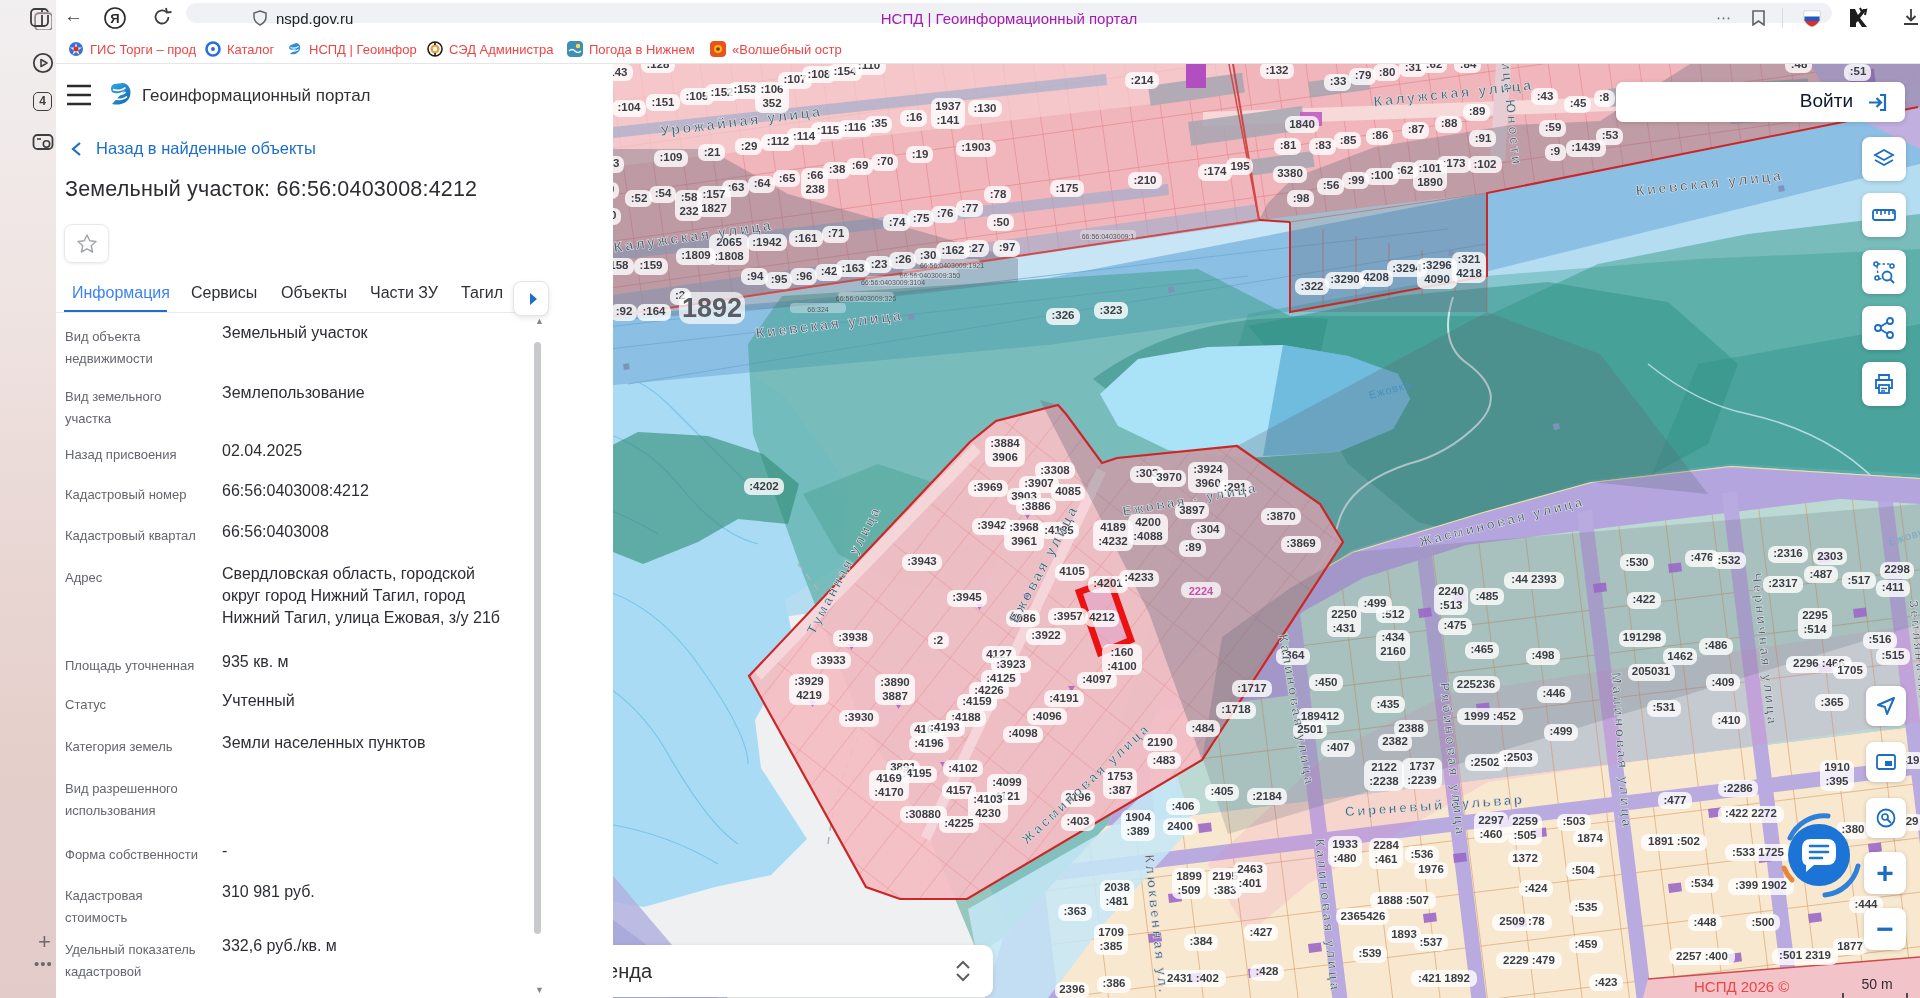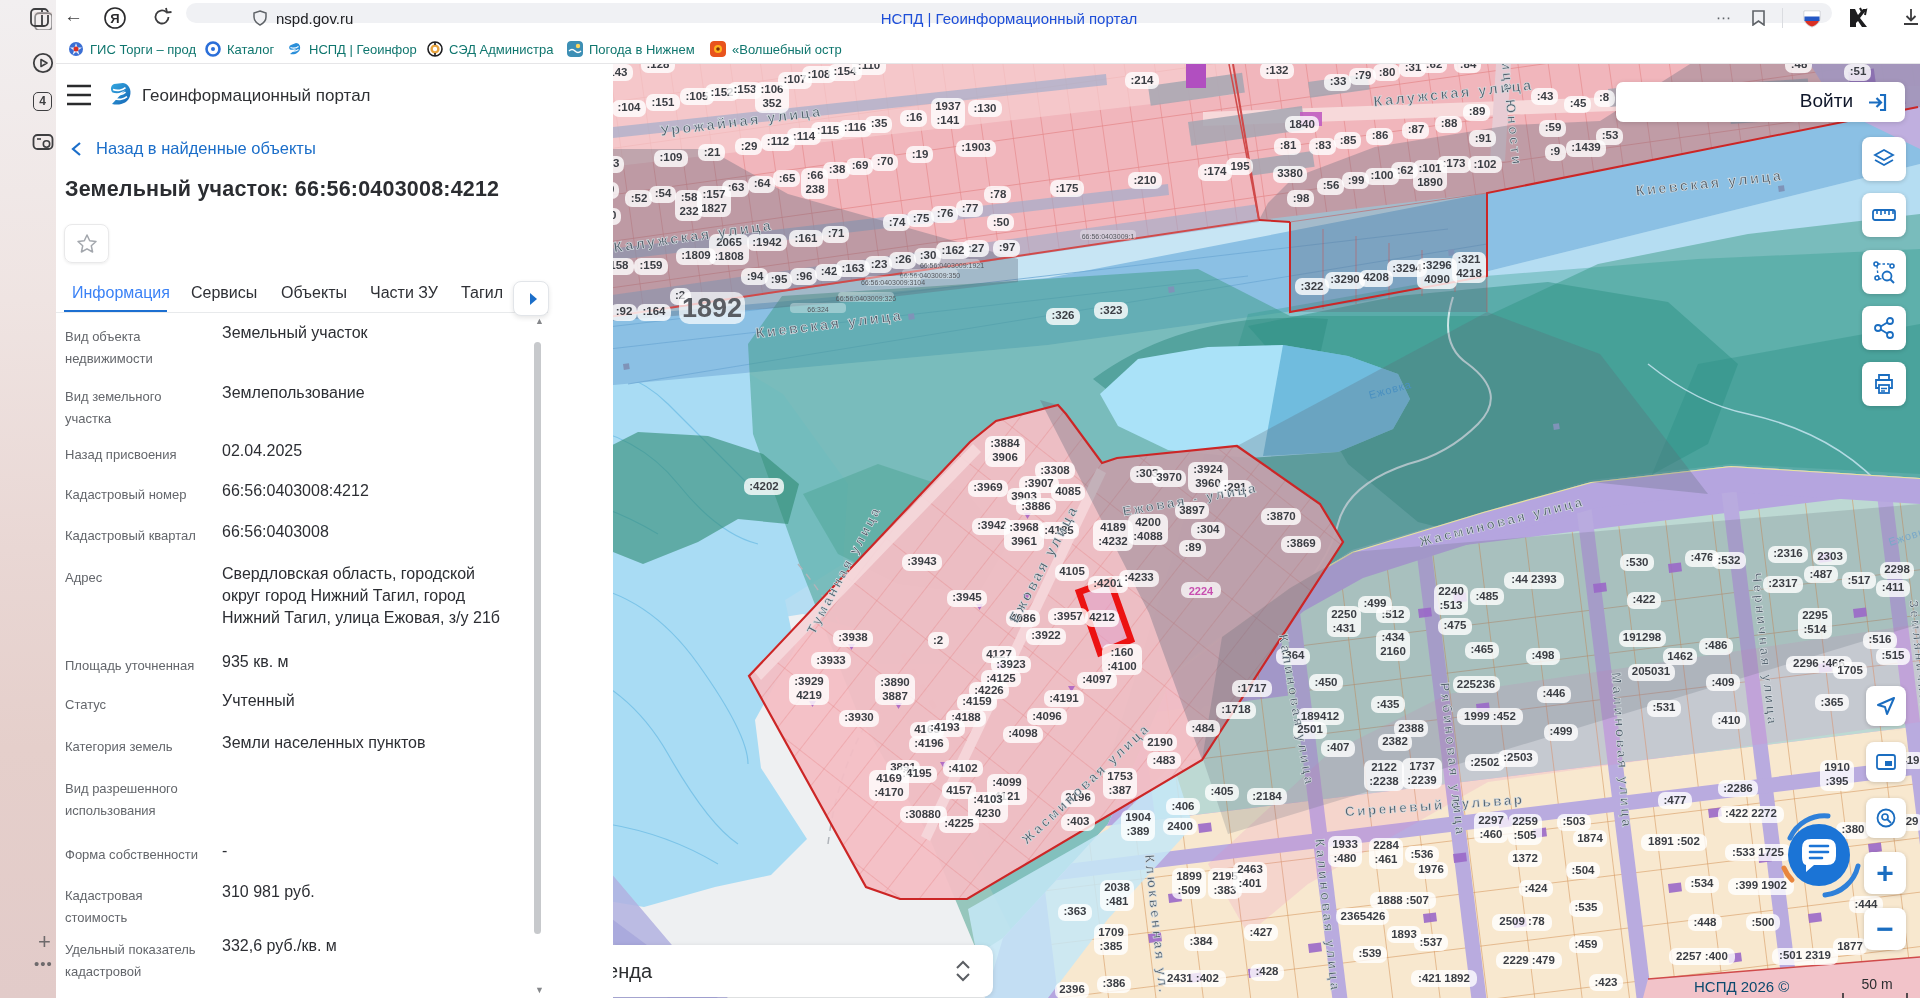--- a/index.html
+++ b/index.html
@@ -2,21 +2,21 @@
 <html><head><meta charset="utf-8"><style>
 * {margin:0;padding:0;box-sizing:border-box}
 body {width:1920px;height:998px;overflow:hidden;position:relative;font-family:"Liberation Sans",sans-serif;background:#fff}
 .abs {position:absolute}
 
 .side {left:0;top:0;width:56px;height:998px;background:linear-gradient(180deg,#f2eff0 0%,#efe4e2 30%,#e9d7d4 55%,#e5cfcb 75%,#e2cbc9 100%);z-index:5}
 .topbar {left:56px;top:0;width:1864px;height:36px;background:#fff;z-index:4}
 .bmbar {left:56px;top:36px;width:1864px;height:28px;background:#fff;border-bottom:1px solid #e6e6e8;z-index:4}
 .urlpill {position:absolute;left:130px;top:3px;width:1646px;height:20px;border-radius:16px;background:#f0f1f4}
 .navic {position:absolute;top:5px;font-size:19px;color:#3c3c3e}
-.bmitem {position:absolute;top:5px;font-size:13px;color:#0f766e;white-space:nowrap}
+.bmitem {position:absolute;top:5px;font-size:13px;color:#ef4444;white-space:nowrap}
 .bmitem .ic {display:inline-block;width:16px;height:16px;border-radius:4px;vertical-align:-3px;margin-right:6px}
 
 .panel {left:56px;top:64px;width:557px;height:934px;background:#fff;z-index:3}
 .rlab {position:absolute;left:9px;width:150px;font-size:13px;line-height:22px;color:#63666b}
 .rval {position:absolute;left:166px;width:300px;font-size:16px;line-height:22px;color:#2c2e33}
 .tab {position:absolute;top:220px;font-size:16px;color:#2e3035}
 
 .map {left:548px;top:64px;width:1372px;height:934px;overflow:hidden}
 .mbtn {position:absolute;width:44px;height:44px;border-radius:8px;background:#fff;box-shadow:0 1px 4px rgba(0,0,0,.18);display:flex;align-items:center;justify-content:center}
 .legend {position:absolute;left:12px;top:881px;width:433px;height:52px;background:#fff;border-radius:10px;box-shadow:0 1px 5px rgba(0,0,0,.12);display:flex;align-items:center}
@@ -50,21 +50,21 @@
     </svg>
  <svg class="abs" style="left:96px;top:7px" width="20" height="20" viewBox="0 0 20 20">
       <path d="M16.5 10a6.5 6.5 0 1 1-2.2-4.9" fill="none" stroke="#3c3c3e" stroke-width="1.8"></path>
       <path d="M14 1l1 4.5L19.5 5" fill="none" stroke="#3c3c3e" stroke-width="1.8"></path>
     </svg>
  <div class="urlpill">
   <svg class="abs" style="left:66px;top:7px" width="16" height="16" viewBox="0 0 16 16">
         <path d="M8 1l6 2v4c0 4-3 6.5-6 8-3-1.5-6-4-6-8V3z" fill="none" stroke="#5f6368" stroke-width="1.5"></path>
       </svg>
   <span class="abs" style="left:90px;top:7px;font-size:15px;color:#202124">nspd.gov.ru</span>
-  <span class="abs" style="left:0;right:0;top:7px;text-align:center;font-size:15px;color:#1d4ed8">НСПД | Геоинформационный портал</span>
+  <span class="abs" style="left:0;right:0;top:7px;text-align:center;font-size:15px;color:#a21caf">НСПД | Геоинформационный портал</span>
   <span class="abs" style="right:100px;top:6px;font-size:15px;color:#5f6368;letter-spacing:1px">⋯</span>
   <svg class="abs" style="right:66px;top:7px" width="15" height="16" viewBox="0 0 15 16">
         <path d="M2 1h11v14l-5.5-4L2 15z" fill="none" stroke="#5f6368" stroke-width="1.6"></path>
       </svg>
  </div>
  <div class="abs" style="left:1726px;top:8px;width:1px;height:20px;background:#dadce0"></div>
  <svg class="abs" style="left:1745px;top:7px" width="22" height="22" viewBox="0 0 22 22">
       <path d="M3 4h16v7c0 5-4 7.5-8 9-4-1.5-8-4-8-9z" fill="#fff" stroke="#c9ccd1" stroke-width="1"></path>
       <path d="M3.5 8h15" stroke="#fff" stroke-width="0"></path>
       <rect x="3.5" y="4.5" width="15" height="5" fill="#fff"></rect>
@@ -1019,21 +1019,21 @@
    <circle cx="49" cy="49" r="31" fill="#1b74d6"></circle>
    <path d="M32 42 q0-9 9-9h16q9 0 9 9v8q0 9-9 9H44l-8 7v-7q-4-1-4-8z" fill="#fff"></path>
    <path d="M40 40h18M40 46h18M40 52h12" stroke="#1b74d6" stroke-width="2.6" stroke-linecap="round"></path>
  </svg>
  <div class="legend">
       <span style="margin-left:16px;font-size:20px;color:#2c2e30">Легенда</span>
    <svg style="position:absolute;right:22px;top:14px" width="16" height="24" viewBox="0 0 16 24">
         <path d="M2 9l6-6 6 6M2 15l6 6 6-6" fill="none" stroke="#5b5e63" stroke-width="2"></path>
       </svg>
  </div>
- <div class="abs" style="left:1146px;top:914px;font-size:15px;color:#0c4a6e">НСПД 2026 ©</div>
+ <div class="abs" style="left:1146px;top:914px;font-size:15px;color:#ef4444">НСПД 2026 ©</div>
  <div class="abs" style="left:1294px;top:912px;font-size:14px;color:#2c2e30;text-align:center;width:70px">50 m
    <svg width="66" height="7" viewBox="0 0 66 7" style="display:block;margin-top:1px">
         <path d="M1 0v6h64V0" fill="none" stroke="#2c2e30" stroke-width="1.6"></path>
       </svg>
  </div>
 </div>
 <div class="abs panel">
  <svg class="abs" style="left:10px;top:20px" width="26" height="22" viewBox="0 0 26 22">
       <path d="M1 2h24M1 11h24M1 20h24" stroke="#2a2b2d" stroke-width="2.6"></path>
     </svg>
@@ -1045,21 +1045,21 @@
         </linearGradient>
       </defs>
       <path d="M4 23c8 2 16-1 18-8 1.8-6-1-12-7-13L6 3C2.5 4.5 2 9 4.5 11.5 9 13 14 12 17 9" fill="url(#lg1)"></path>
       <path d="M5 8.5c4 1.6 9.5.8 12.5-1.8M5 13c4 1.6 9.5.8 12.5-1.8M6.5 17.5c4 1.6 9.5.8 12.5-1.8" stroke="#fff" stroke-width="1.6" fill="none"></path>
     </svg>
  <div class="abs" style="left:86px;top:22px;font-size:17px;color:#2e3033">Геоинформационный портал</div>
  <svg class="abs" style="left:14px;top:77px" width="13" height="16" viewBox="0 0 13 16">
       <path d="M10 2L3 8l7 6" fill="none" stroke="#1b6ec9" stroke-width="2.2"></path>
     </svg>
  <div class="abs" style="left:40px;top:75px;font-size:16.5px;color:#1b6ec9">Назад в найденные объекты</div>
- <div class="abs" style="left:9px;top:113px;font-size:21.5px;font-weight:700;color:#2b2d31;letter-spacing:0.2px">Земельный участок: 66:56:0403008:4212</div>
+ <div class="abs" style="left:9px;top:113px;font-size:21.5px;font-weight:400;color:#2b2d31;letter-spacing:0.2px">Земельный участок: 66:56:0403008:4212</div>
  <div class="abs" style="left:8px;top:160px;width:45px;height:39px;border:1px solid #e9e9ea;border-radius:8px;box-shadow:0 1px 3px rgba(0,0,0,.08)">
    <svg style="margin:8px 0 0 11px" width="22" height="22" viewBox="0 0 22 22">
         <path d="M11 2l2.7 5.8 6.3.7-4.7 4.3 1.3 6.2L11 15.8 5.4 19l1.3-6.2L2 8.5l6.3-.7z" fill="none" stroke="#a3a7ad" stroke-width="1.5" stroke-linejoin="round"></path>
       </svg>
  </div>
  <div class="tab" style="left:16px;color:#3b82f6">Информация</div>
  <div class="tab" style="left:135px">Сервисы</div>
  <div class="tab" style="left:225px">Объекты</div>
  <div class="tab" style="left:314px">Части ЗУ</div>
  <div class="tab" style="left:405px">Тагил</div>

